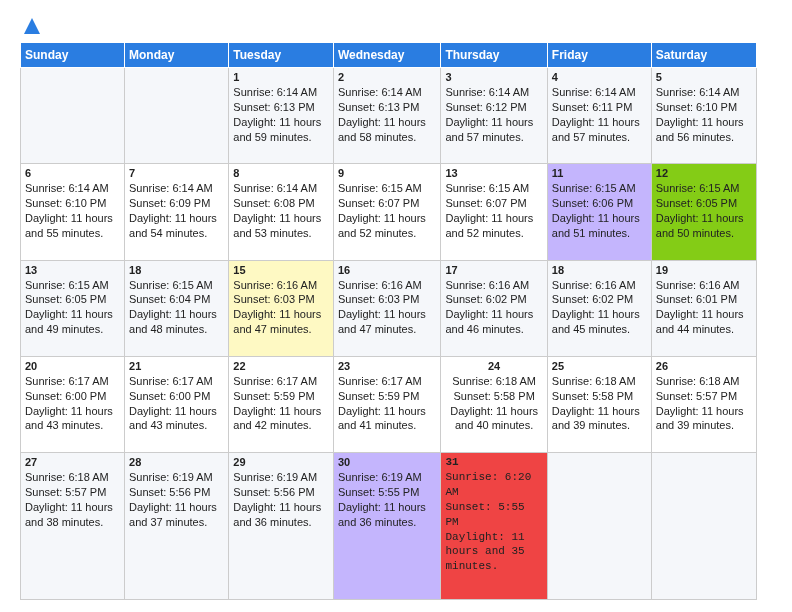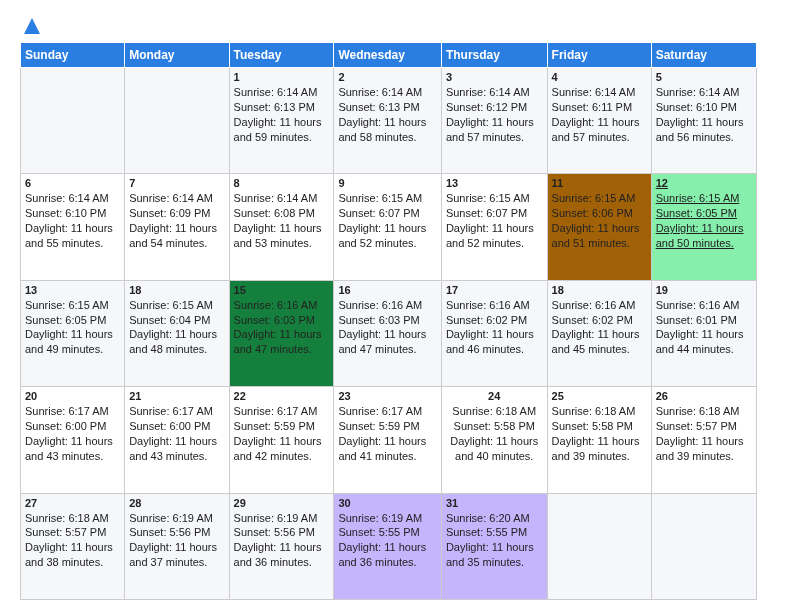--- a/index.html
+++ b/index.html
@@ -158,39 +158,39 @@
             <div class="cell-content">Sunrise: 6:14 AM<br>Sunset: 6:08 PM<br>Daylight: 11 hours and 53 minutes.</div>
           </td>
           <td style="background: rgb(255, 255, 255);">
             <span class="day-number">9</span>
             <div class="cell-content">Sunrise: 6:15 AM<br>Sunset: 6:07 PM<br>Daylight: 11 hours and 52 minutes.</div>
           </td>
           <td style="background: rgb(255, 255, 255);">
             <span class="day-number">13</span>
             <div class="cell-content">Sunrise: 6:15 AM<br>Sunset: 6:07 PM<br>Daylight: 11 hours and 52 minutes.</div>
           </td>
-          <td style="background: #a16207;">
+          <td style="background: #c4b5fd;">
             <span class="day-number">11</span>
             <div class="cell-content">Sunrise: 6:15 AM<br>Sunset: 6:06 PM<br>Daylight: 11 hours and 51 minutes.</div>
           </td>
-          <td style="background: #86efac; text-decoration: underline;">
+          <td style="background: #84cc16;">
             <span class="day-number">12</span>
             <div class="cell-content">Sunrise: 6:15 AM<br>Sunset: 6:05 PM<br>Daylight: 11 hours and 50 minutes.</div>
           </td>
         </tr>
         <tr>
           <td style="background: rgb(245, 247, 250); margin-left: 20px;">
             <span class="day-number">13</span>
             <div class="cell-content">Sunrise: 6:15 AM<br>Sunset: 6:05 PM<br>Daylight: 11 hours and 49 minutes.</div>
           </td>
           <td style="background: rgb(245, 247, 250);">
             <span class="day-number">18</span>
             <div class="cell-content">Sunrise: 6:15 AM<br>Sunset: 6:04 PM<br>Daylight: 11 hours and 48 minutes.</div>
           </td>
-          <td style="background: #15803d;">
+          <td style="background: #fef9c3;">
             <span class="day-number">15</span>
             <div class="cell-content">Sunrise: 6:16 AM<br>Sunset: 6:03 PM<br>Daylight: 11 hours and 47 minutes.</div>
           </td>
           <td style="background: rgb(245, 247, 250); margin-top: 44px;">
             <span class="day-number">16</span>
             <div class="cell-content">Sunrise: 6:16 AM<br>Sunset: 6:03 PM<br>Daylight: 11 hours and 47 minutes.</div>
           </td>
           <td style="background: rgb(245, 247, 250);">
             <span class="day-number">17</span>
             <div class="cell-content">Sunrise: 6:16 AM<br>Sunset: 6:02 PM<br>Daylight: 11 hours and 46 minutes.</div>
@@ -244,21 +244,21 @@
             <div class="cell-content">Sunrise: 6:19 AM<br>Sunset: 5:56 PM<br>Daylight: 11 hours and 37 minutes.</div>
           </td>
           <td style="background: rgb(245, 247, 250);">
             <span class="day-number">29</span>
             <div class="cell-content">Sunrise: 6:19 AM<br>Sunset: 5:56 PM<br>Daylight: 11 hours and 36 minutes.</div>
           </td>
           <td style="background: #c4b5fd;">
             <span class="day-number">30</span>
             <div class="cell-content">Sunrise: 6:19 AM<br>Sunset: 5:55 PM<br>Daylight: 11 hours and 36 minutes.</div>
           </td>
-          <td style="background: #c4b5fd;">
+          <td style="background: #ef4444; font-family: Liberation Mono, monospace;">
             <span class="day-number">31</span>
             <div class="cell-content">Sunrise: 6:20 AM<br>Sunset: 5:55 PM<br>Daylight: 11 hours and 35 minutes.</div>
           </td>
           <td class="empty-cell"></td>
           <td class="empty-cell"></td>
         </tr>
       </tbody>
   </table>
 </div>
 

